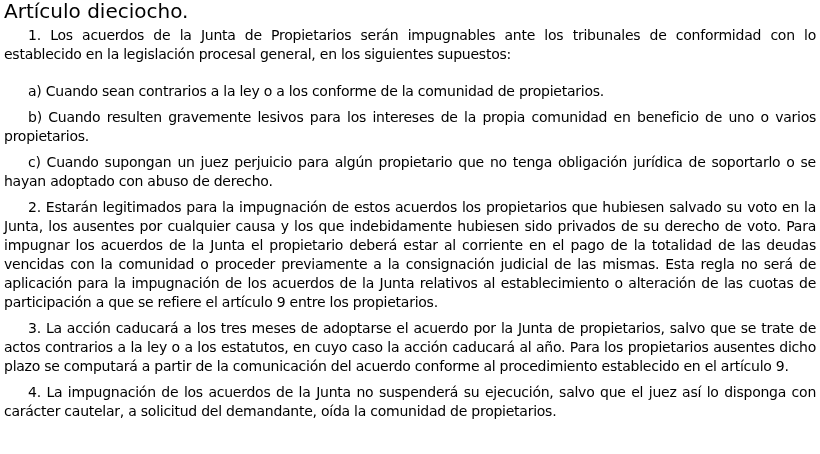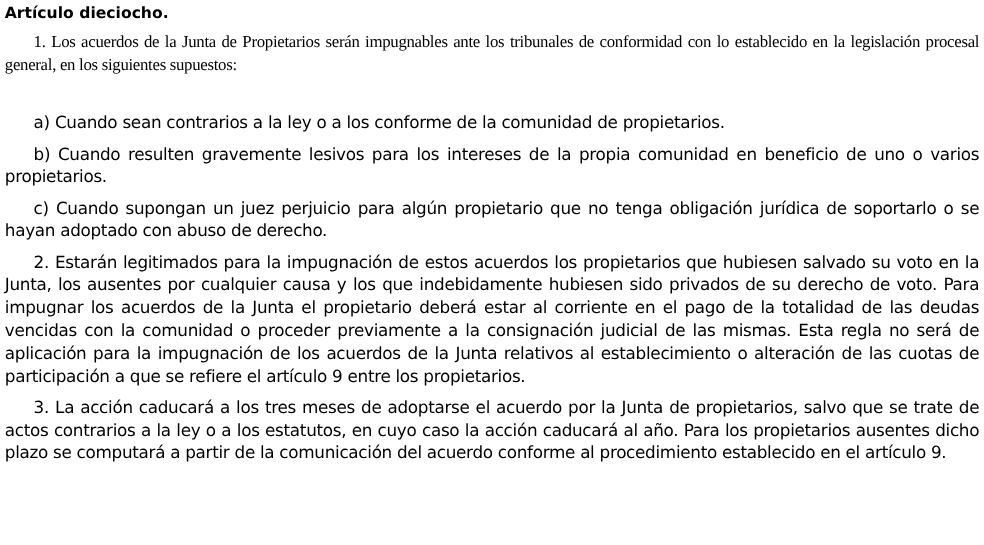--- a/index.html
+++ b/index.html
@@ -4,35 +4,36 @@
 <style>
   html, body { margin: 0; padding: 0; background: #ffffff; }
   body {
     width: 820px; height: 454px; overflow: hidden;
     font-family: "DejaVu Sans", sans-serif;
     color: #000000;
     font-size: 14px;
   }
   .doc { padding: 2px 4px 0 4px; }
   h3 {
-    font-size: 13px; font-weight: bold; margin: 0 0 5px 0; line-height: 19px;
+    font-size: 20px; font-weight: normal; margin: 0 0 5px 0; line-height: 19px;
   }
   p {
     margin: 0 0 7px 0;
     line-height: 19px;
     text-align: justify;
     text-indent: 24px;
     letter-spacing: -0.25px;
   }
-  p.gap-after { margin-bottom: 30px; font-family: Liberation Serif, serif; }
+  p.gap-after { margin-bottom: 18px; }
 </style>
 </head>
 <body>
 
 <div class="doc">
   <h3>Artículo dieciocho.</h3>
   <p class="gap-after">1. Los acuerdos de la Junta de Propietarios serán impugnables ante los tribunales de conformidad con lo establecido en la legislación procesal general, en los siguientes supuestos:</p>
   <p>a) Cuando sean contrarios a la ley o a los conforme de la comunidad de propietarios.</p>
   <p>b) Cuando resulten gravemente lesivos para los intereses de la propia comunidad en beneficio de uno o varios propietarios.</p>
   <p>c) Cuando supongan un juez perjuicio para algún propietario que no tenga obligación jurídica de soportarlo o se hayan adoptado con abuso de derecho.</p>
   <p>2. Estarán legitimados para la impugnación de estos acuerdos los propietarios que hubiesen salvado su voto en la Junta, los ausentes por cualquier causa y los que indebidamente hubiesen sido privados de su derecho de voto. Para impugnar los acuerdos de la Junta el propietario deberá estar al corriente en el pago de la totalidad de las deudas vencidas con la comunidad o proceder previamente a la consignación judicial de las mismas. Esta regla no será de aplicación para la impugnación de los acuerdos de la Junta relativos al establecimiento o alteración de las cuotas de participación a que se refiere el artículo 9 entre los propietarios.</p>
   <p>3. La acción caducará a los tres meses de adoptarse el acuerdo por la Junta de propietarios, salvo que se trate de actos contrarios a la ley o a los estatutos, en cuyo caso la acción caducará al año. Para los propietarios ausentes dicho plazo se computará a partir de la comunicación del acuerdo conforme al procedimiento establecido en el artículo 9.</p>
+  <p>4. La impugnación de los acuerdos de la Junta no suspenderá su ejecución, salvo que el juez así lo disponga con carácter cautelar, a solicitud del demandante, oída la comunidad de propietarios.</p>
 </div>
 
 </body></html>

